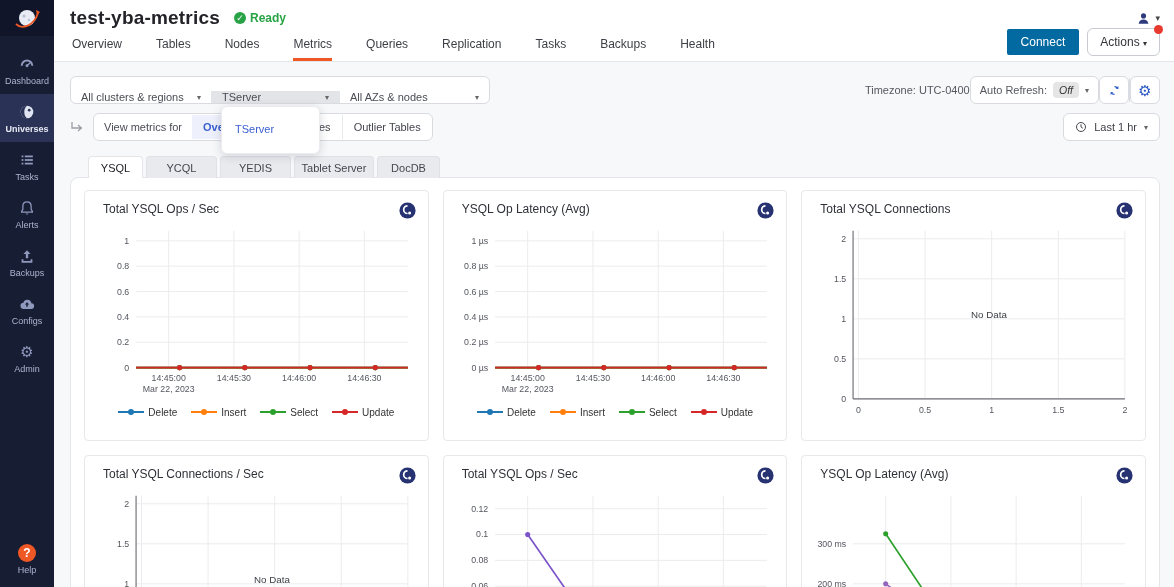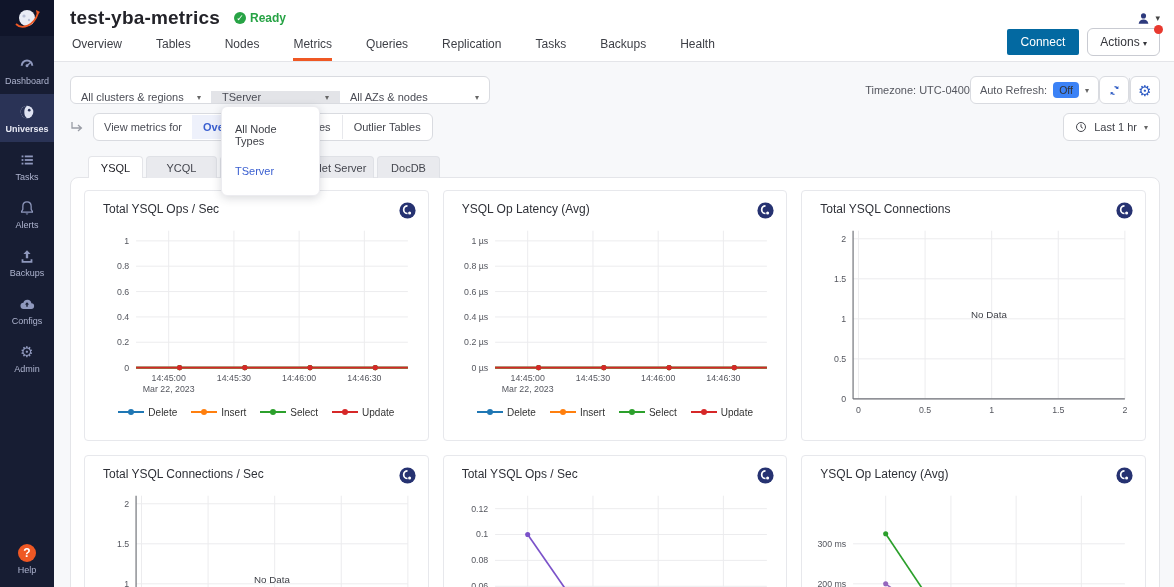--- a/index.html
+++ b/index.html
@@ -44,21 +44,21 @@
   
   .filters { display:flex; align-items:center; }
   .sel-group { display:flex; border:1px solid #d9dbe0; border-radius:6px; background:#fff; overflow:hidden; height:28px;align-items:flex-end; }
   .sel { display:flex; align-items:center; justify-content:space-between; font-size:11px; color:#4a4c55; padding:0 10px; cursor:pointer; }
   .sel + .sel { border-left:1px solid #e2e4e9; }
   .sel .caret { font-size:8px; color:#666; margin-left:8px; }
   .sel.open { background:#e3e4e8; }
   .filters-right { margin-left:auto; display:flex; align-items:center; }
   .tz { font-size:11px; color:#55575f; }
   .auto-refresh { display:flex; align-items:center; gap:6px; border:1px solid #d9dbe0; border-radius:6px; background:#fff; height:28px; padding:0 9px; font-size:11px; color:#55575f; cursor:pointer; }
-  .ar-pill { background:#3b82f6; border-radius:4px; padding:2px 6px; font-size:10.5px; color:#333; }
+  .ar-pill { background:#e5e5e5; border-radius:4px; padding:2px 6px; font-size:10.5px; color:#333;font-style:italic; }
   .icon-btn { width:30px; height:28px; border:1px solid #d9dbe0; border-radius:6px; background:#fff; display:flex; align-items:center; justify-content:center; cursor:pointer; color:#2b59c3; }
   .vdiv { width:1px; height:24px; background:#dcdee3; }
   .gear-glyph { font-size:15px; line-height:15px; color:#2b59c3; }
 
   
   .toolbar2 { display:flex; align-items:center; margin-top:9px; }
   .hook-arrow { color:#9a9da6; margin-right:9px; display:flex; }
   .vm-group { display:flex; align-items:center; border:1px solid #d9dbe0; border-radius:6px; background:#fff; height:28px; overflow:hidden; }
   .vm-label { font-size:11px; color:#4a4c55; padding:0 10px; }
   .vm-opt { font-size:11px; color:#44464e; padding:6px 11px; border-left:1px solid #e7e8ec; cursor:pointer; white-space:nowrap; }
@@ -546,19 +546,18 @@
                 <line x1="42" y1="184" x2="320" y2="184" stroke="#6f7177" stroke-width="1.2"></line>
                 <path d="M75.36 50.9047619047619 L158.76 175.8095238095238" stroke="#2ca02c" stroke-width="1.7" fill="none"></path>
                 <circle cx="75.36" cy="50.9047619047619" r="2.6" fill="#2ca02c"></circle>
                 <path d="M75.36 102.0952380952381 L158.76 163.52380952380952" stroke="#9467bd" stroke-width="1.7" fill="none"></path>
                 <circle cx="75.36" cy="102.0952380952381" r="2.6" fill="#9467bd"></circle>
               </svg></div>
           </div>
       </div>
 
       <div class="nt-menu">
-        <div class="nt-item">All Node Types</div>
         <div class="nt-item selected">TServer</div>
       </div>
 
     </div>
   </div>
 </div>
 
 </body></html>

